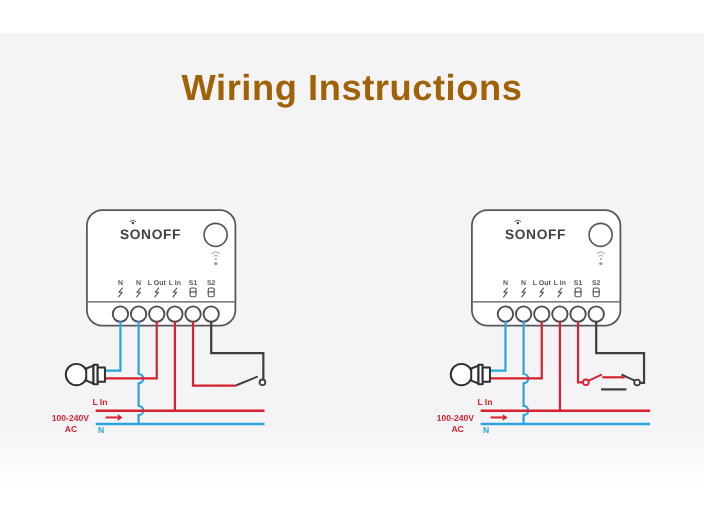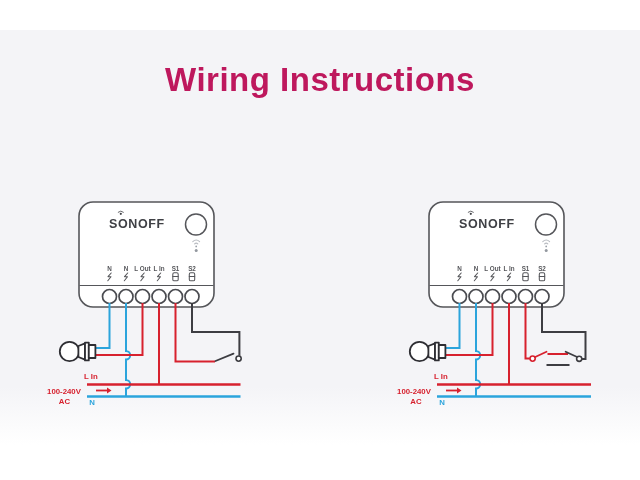--- a/index.html
+++ b/index.html
@@ -6,24 +6,24 @@
   body {
     width:640px; height:480px; background:#ffffff; overflow:hidden;
     font-family:"Liberation Sans", sans-serif; position:relative;
   }
   .panel {
     position:absolute; left:0; top:30px; width:640px; height:415px;
     background:linear-gradient(180deg, #f4f4f7 0%, #f4f4f7 86%, #ffffff 100%);
   }
   .title {
     position:absolute; left:0; top:60px; width:640px; text-align:center;
-    font-size:33px; font-weight:bold; color:#be185d; letter-spacing:0.5px;
+    font-size:33px; font-weight:bold; color:#a16207; letter-spacing:0.5px;
     line-height:40px;
   }
-  .diagram { position:absolute; top:196px; width:250px; height:215px; }
+  .diagram { position:absolute; top:185px; width:250px; height:215px; }
   .diagram-left  { left:40px; }
   .diagram-right { left:390px; }
 
   svg { overflow:visible; }
   svg text { font-family:"Liberation Sans","DejaVu Sans",sans-serif; font-weight:bold; }
   .t-label   { font-size:6.3px; fill:#55565a; text-anchor:middle; }
   .brand     { font-size:12.5px; fill:#3f4045; letter-spacing:0.6px; }
   .lbl-red   { font-size:7.8px; fill:#d7212e; }
   .lbl-blue  { font-size:7.8px; fill:#2ba4dc; }
   .mid       { text-anchor:middle; }

